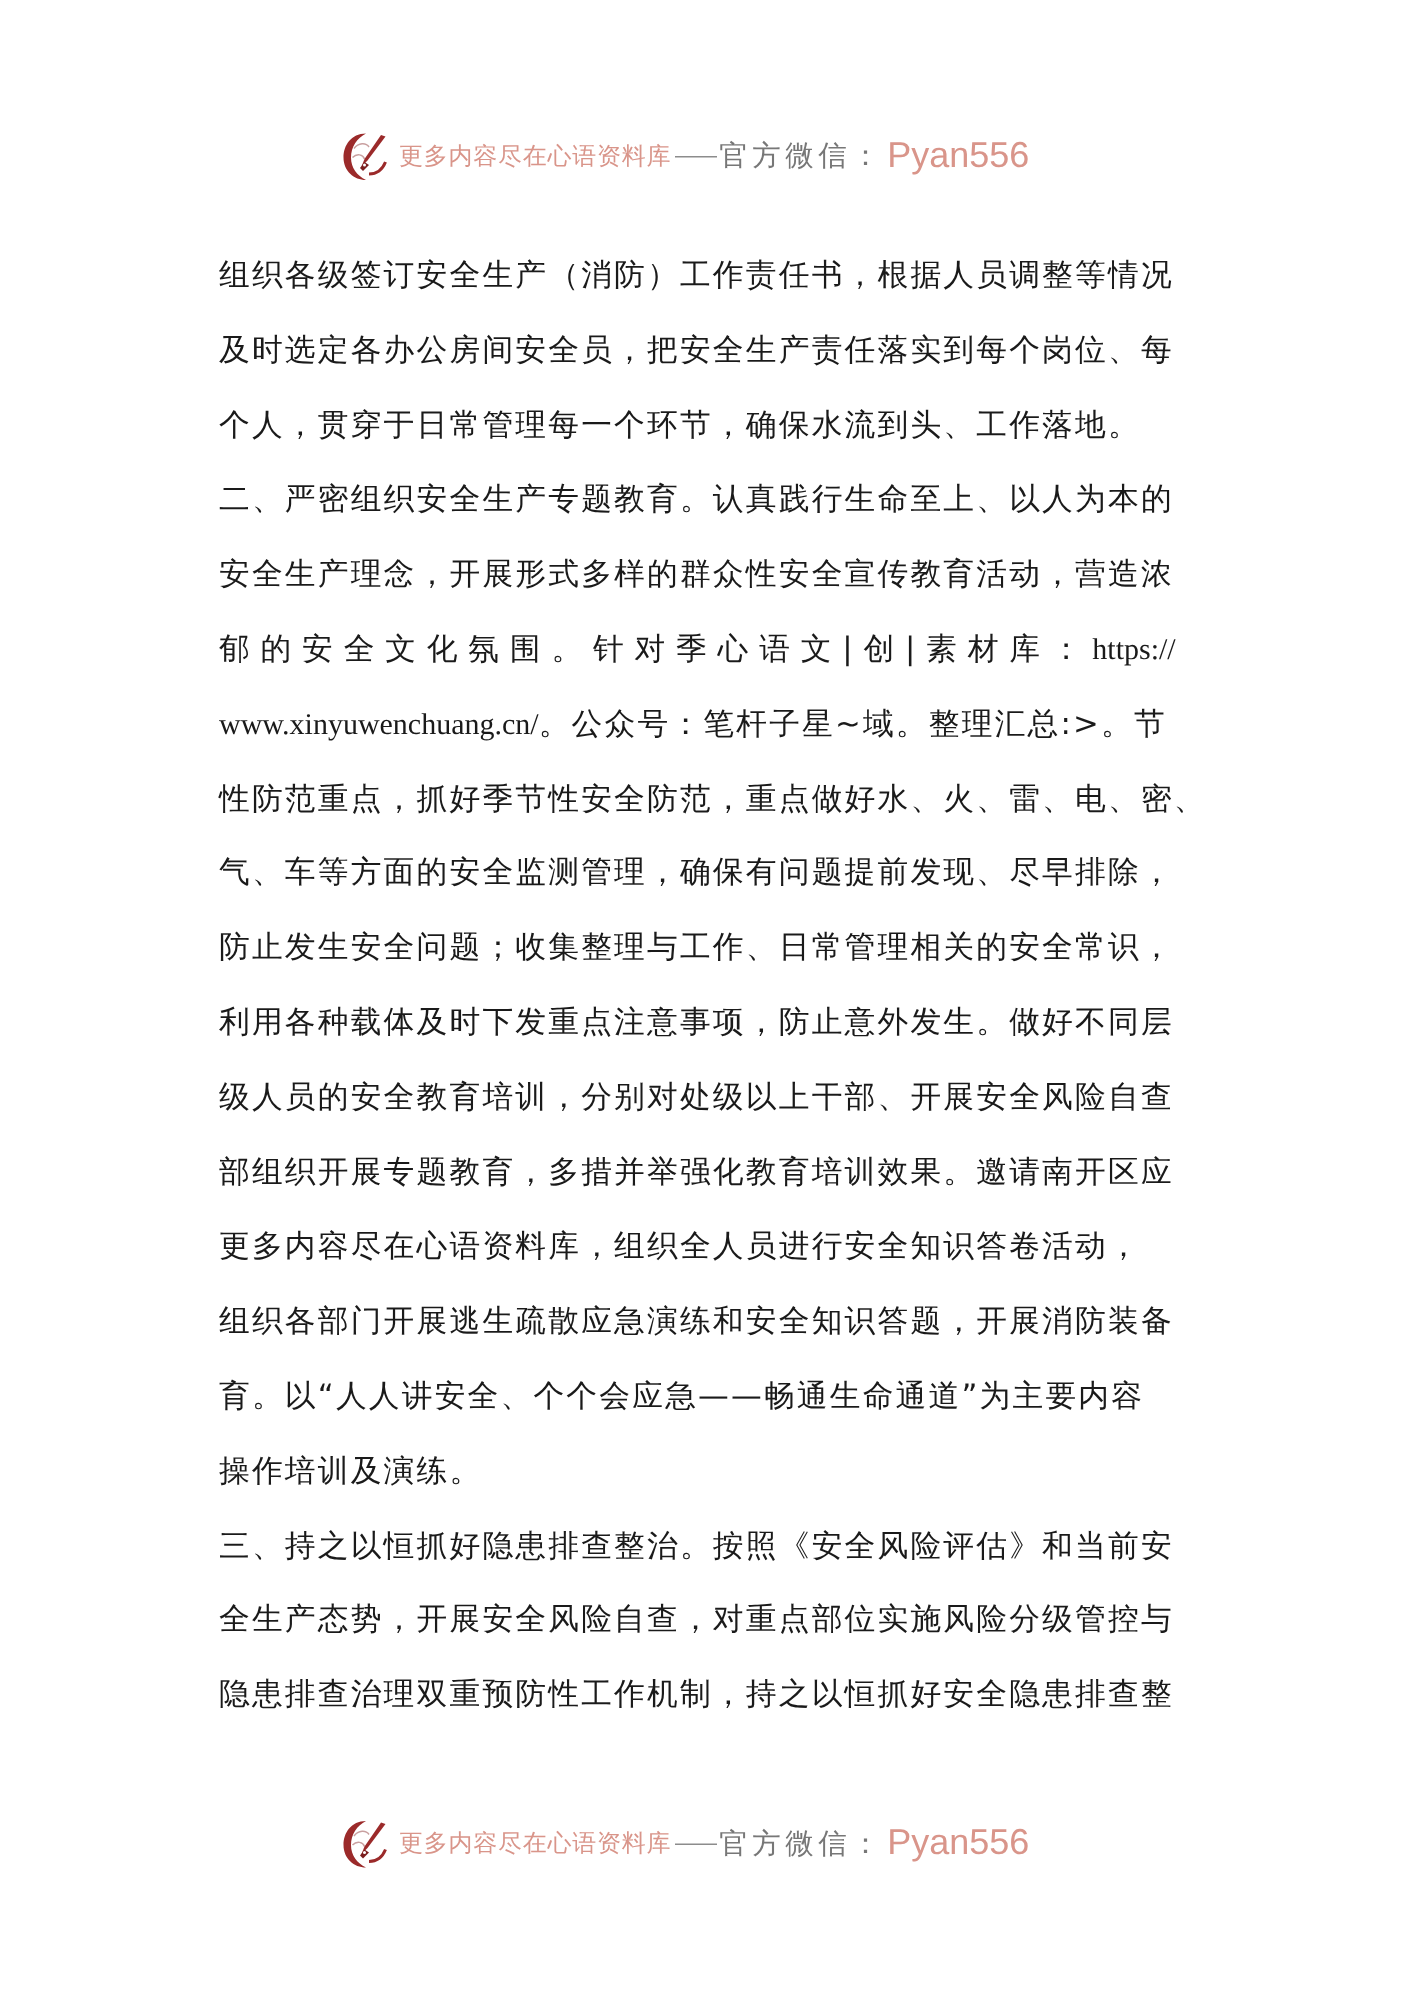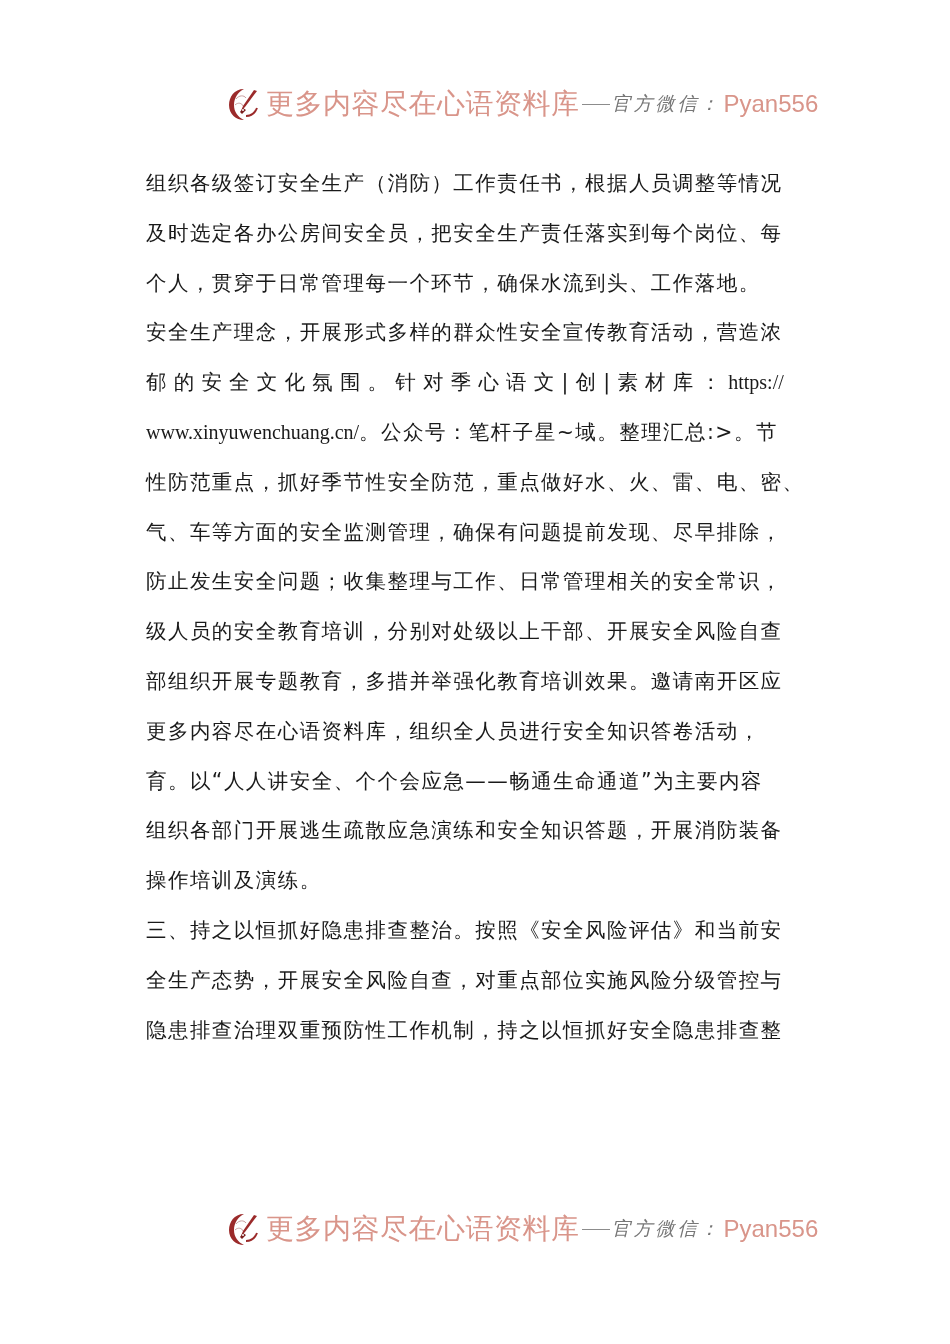--- a/index.html
+++ b/index.html
@@ -25,38 +25,37 @@
   .watermark.top { top: 84px; }
   .watermark.bottom { top: 1209px; }
   .wm-logo {
     width: 36px;
     height: 36px;
     margin-right: 4px;
     display: inline-block;
   }
   .wm-main {
     font-family: Liberation Sans, sans-serif;
-    font-size: 28px;
+    font-size: 16px;
     color: #d9958a;
     letter-spacing: 0.5px;
   }
   .wm-dash {
     display: inline-block;
     width: 28px;
     height: 1px;
     background: #8c8c8c;
     margin: 0 2px 0 2px;
     vertical-align: middle;
   }
   .wm-official {
     font-family: "DejaVu Serif", "Liberation Serif", serif;
     font-size: 19px;
     color: #777777;
     letter-spacing: 3px;
-    font-style: italic;
   }
   .wm-id {
     font-family: "Liberation Sans", sans-serif;
     font-size: 24px;
     color: #d9958a;
     margin-left: 2px;
   }
   .content {
     position: absolute;
     left: 146px;
@@ -99,35 +98,37 @@
   <span class="wm-main">更多内容尽在心语资料库</span>
   <span class="wm-dash"></span>
   <span class="wm-official">官方微信：</span>
   <span class="wm-id">Pyan556</span>
 </div>
 
 <div class="content">
   <div class="line">组织各级签订安全生产（消防）工作责任书，根据人员调整等情况</div>
   <div class="line">及时选定各办公房间安全员，把安全生产责任落实到每个岗位、每</div>
   <div class="line">个人，贯穿于日常管理每一个环节，确保水流到头、工作落地。</div>
+  <div class="line">二、严密组织安全生产专题教育。认真践行生命至上、以人为本的</div>
   <div class="line">安全生产理念，开展形式多样的群众性安全宣传教育活动，营造浓</div>
   <div class="line spread">
     <span>郁的安全文化氛围。针对季心语文|创|素材库：</span><span class="latin">https://</span>
   </div>
   <div class="line">
     <span class="latin">www.xinyuwenchuang.cn/</span><span>。公众号：笔杆子星~域。整理汇总:&gt;。节</span>
   </div>
   <div class="line">性防范重点，抓好季节性安全防范，重点做好水、火、雷、电、密、</div>
   <div class="line">气、车等方面的安全监测管理，确保有问题提前发现、尽早排除，</div>
   <div class="line">防止发生安全问题；收集整理与工作、日常管理相关的安全常识，</div>
+  <div class="line">利用各种载体及时下发重点注意事项，防止意外发生。做好不同层</div>
   <div class="line">级人员的安全教育培训，分别对处级以上干部、开展安全风险自查</div>
   <div class="line">部组织开展专题教育，多措并举强化教育培训效果。邀请南开区应</div>
   <div class="line">更多内容尽在心语资料库，组织全人员进行安全知识答卷活动，</div>
+  <div class="line">组织各部门开展逃生疏散应急演练和安全知识答题，开展消防装备</div>
   <div class="line">育。以“人人讲安全、个个会应急——畅通生命通道”为主要内容</div>
-  <div class="line">组织各部门开展逃生疏散应急演练和安全知识答题，开展消防装备</div>
   <div class="line">操作培训及演练。</div>
   <div class="line">三、持之以恒抓好隐患排查整治。按照《安全风险评估》和当前安</div>
   <div class="line">全生产态势，开展安全风险自查，对重点部位实施风险分级管控与</div>
   <div class="line">隐患排查治理双重预防性工作机制，持之以恒抓好安全隐患排查整</div>
 </div>
 
 <div class="watermark bottom">
   <span class="wm-logo">
     <svg width="36" height="36" viewBox="0 0 36 36">
       <path d="M18 3 C8 3 3 11 3 19 C3 28 10 34 18 34 C12 31 8 26 8 19 C8 12 12 6 18 3 Z" fill="#9b2a2a"></path>

